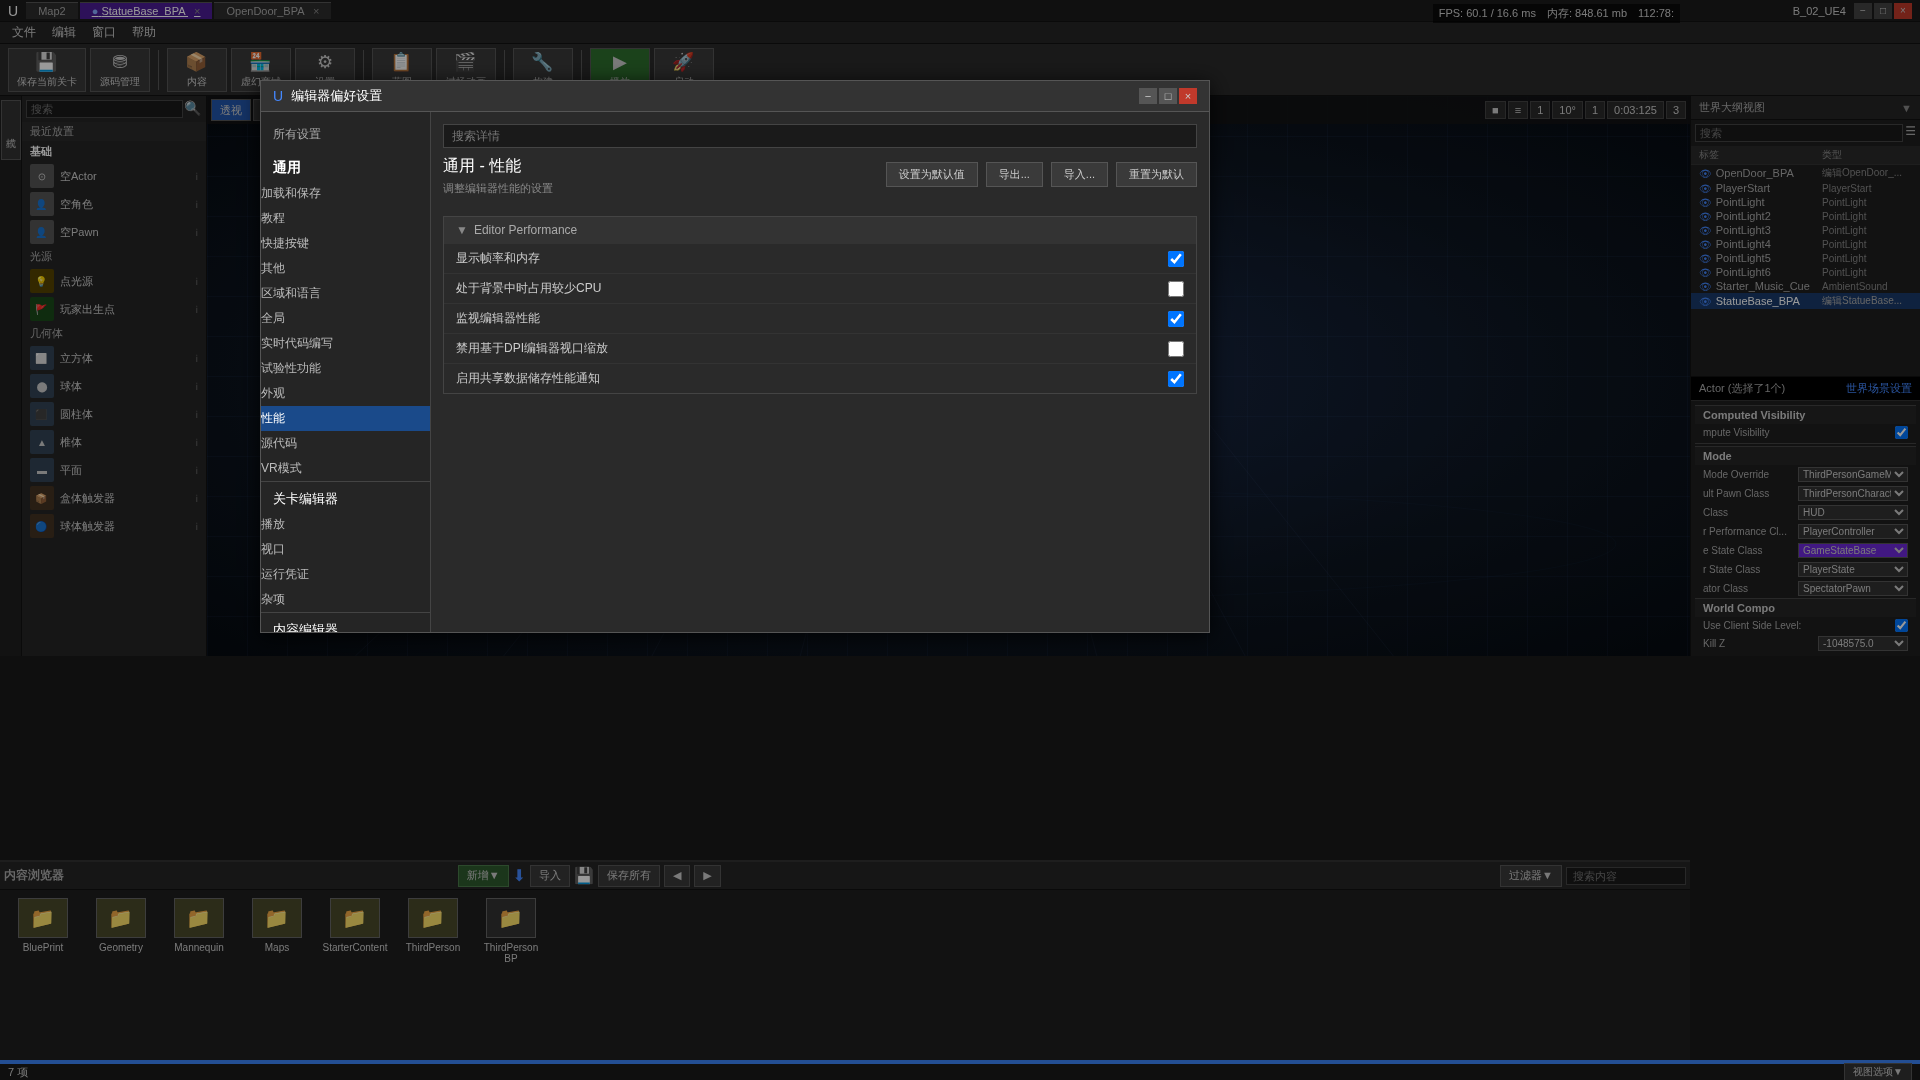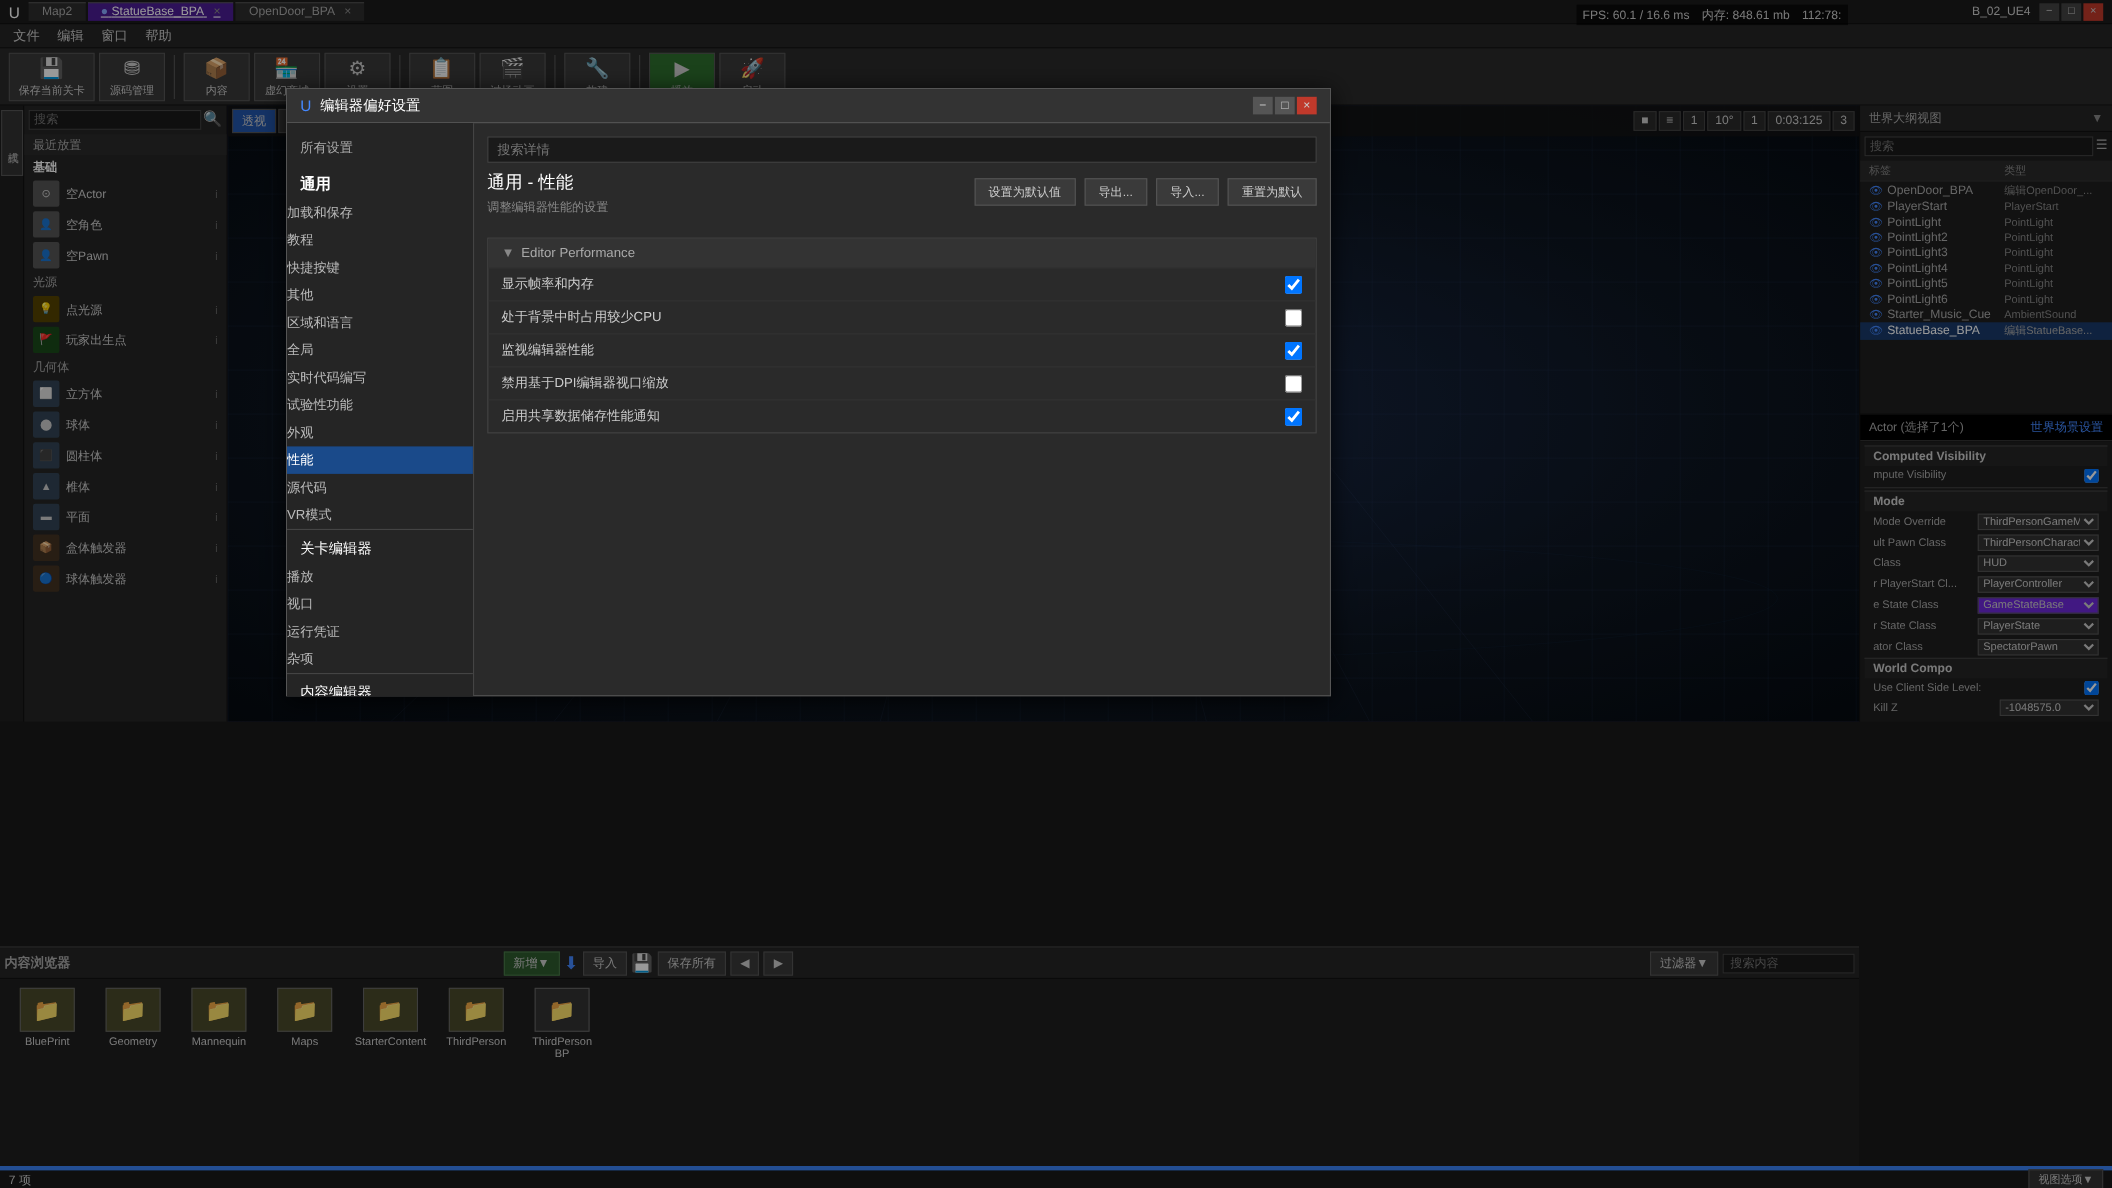--- a/index.html
+++ b/index.html
@@ -405,21 +405,21 @@
             <option>ThirdPersonCharacte</option>
           </select>
         </div>
         <div class="details-row" style="padding:2px 8px">
           <span class="details-key">Class</span>
           <select style="background:#333;border:1px solid #555;color:#ccc;font-size:10px;width:110px">
             <option>HUD</option>
           </select>
         </div>
         <div class="details-row" style="padding:2px 8px">
-          <span class="details-key">r PlayerStart Cl...</span>
+          <span class="details-key">r Performance Cl...</span>
           <select style="background:#333;border:1px solid #555;color:#ccc;font-size:10px;width:110px">
             <option>PlayerController</option>
           </select>
         </div>
         <div class="details-row" style="padding:2px 8px">
           <span class="details-key">e State Class</span>
           <select style="background:#6d28d9;border:1px solid #555;color:#ccc;font-size:10px;width:110px">
             <option>GameStateBase</option>
           </select>
         </div>

